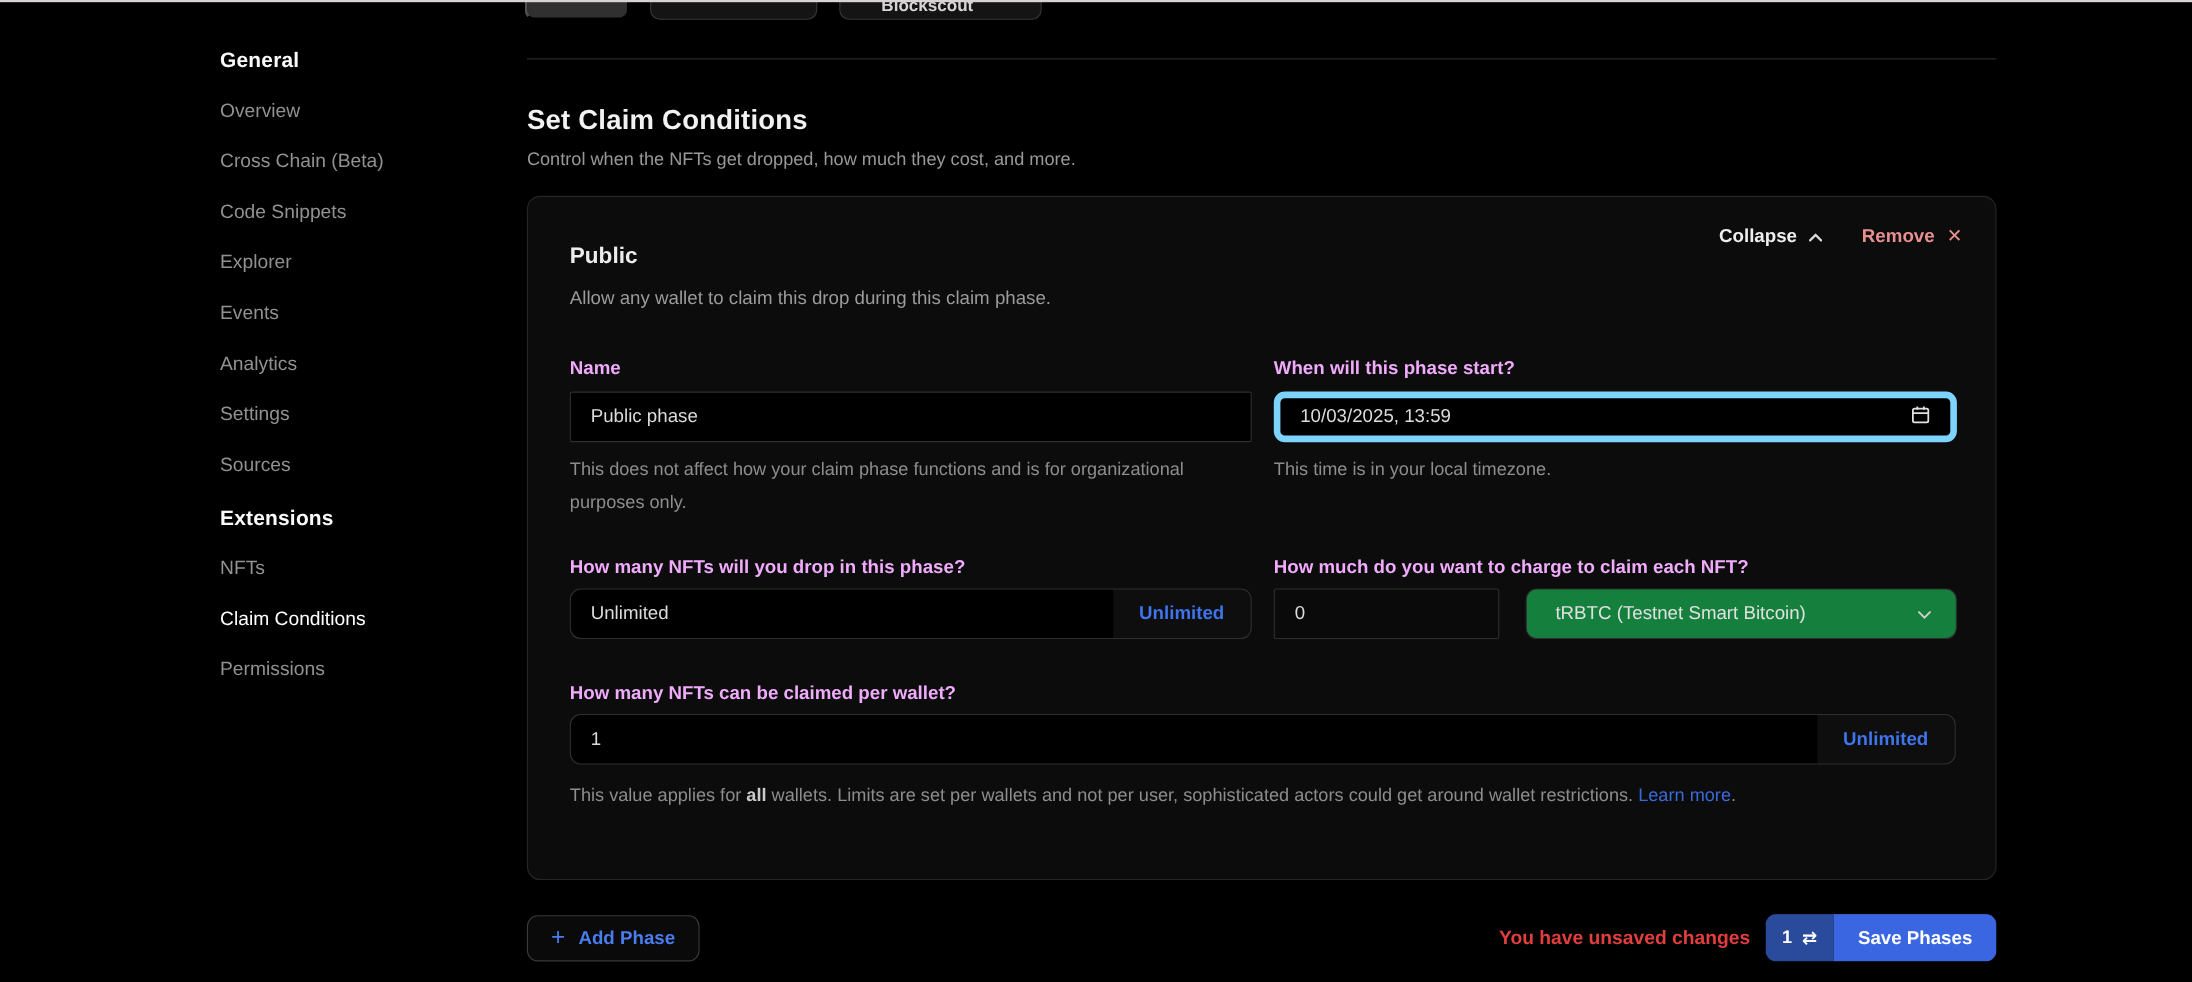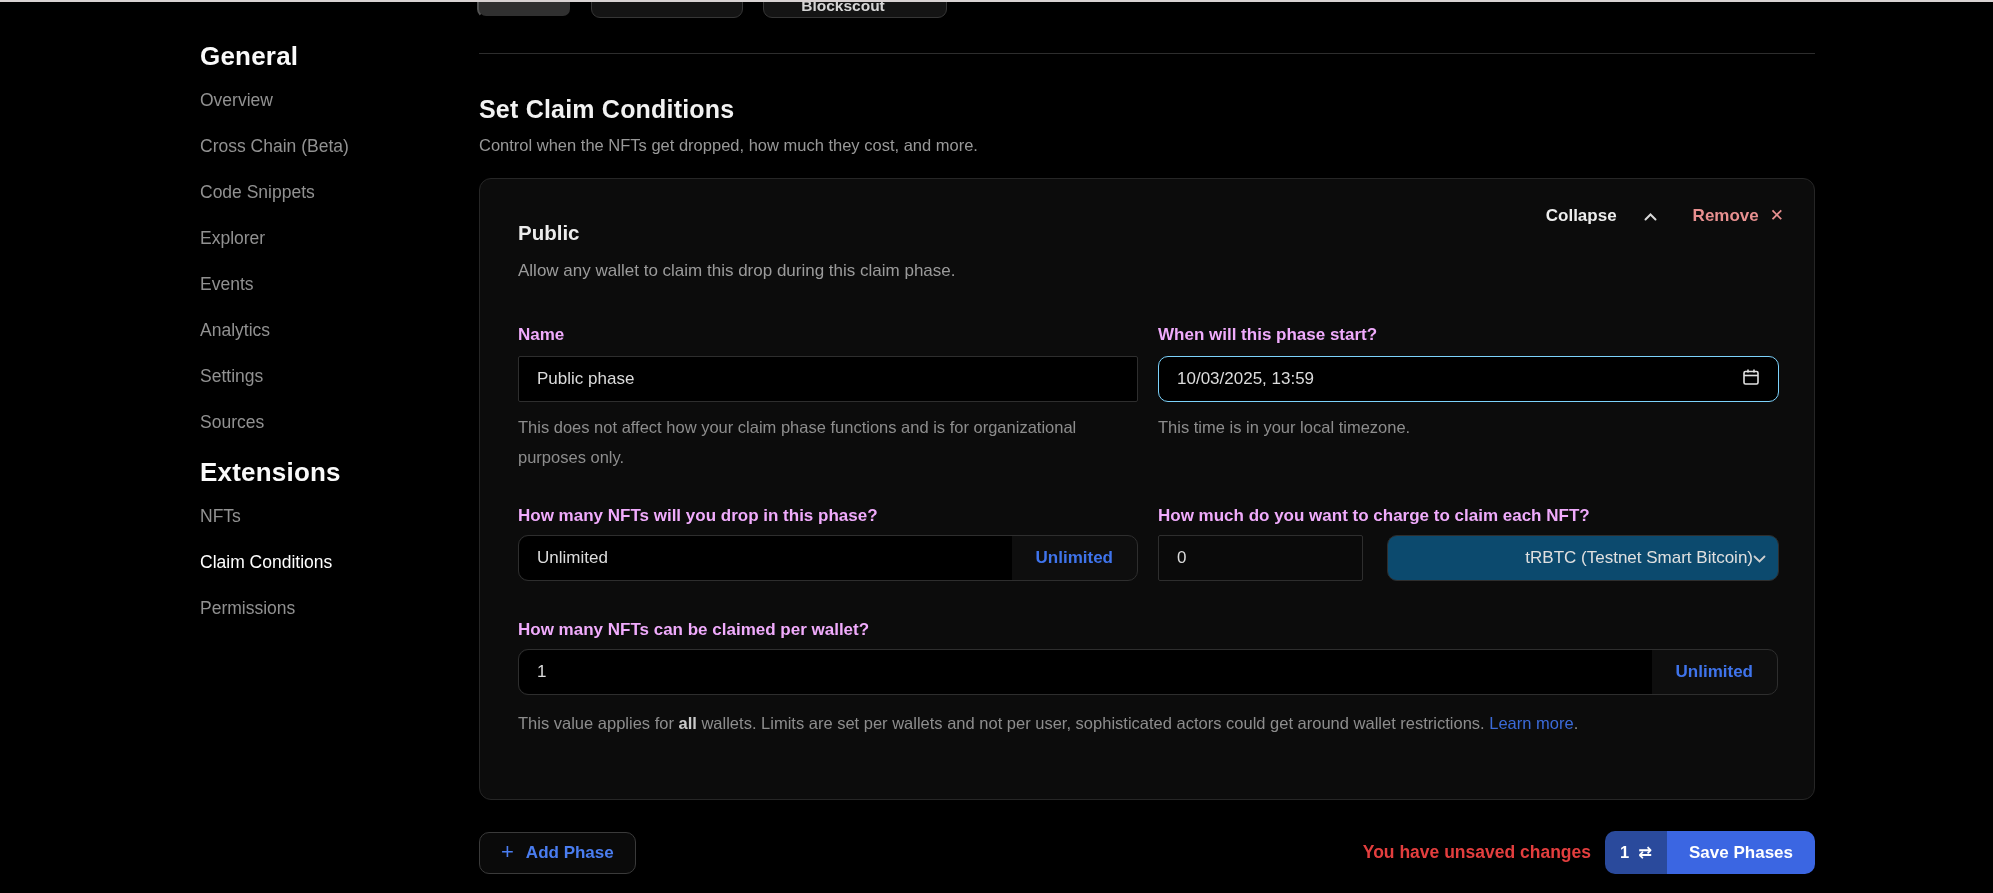--- a/index.html
+++ b/index.html
@@ -6,21 +6,21 @@
   html,body { background:#000; }
   .page {
     position:relative; width:1993px; height:893px; overflow:hidden;
     background:#000; font-family:"Liberation Sans","DejaVu Sans",sans-serif;
     -webkit-font-smoothing:antialiased;
   }
   .top-edge { position:absolute; top:0; left:0; width:100%; height:2px; background:#d8d2d2; z-index:5; }
 
   
   .sidebar { position:absolute; left:200px; top:45px; width:250px; }
-  .side-title { font-size:26px; font-weight:700; color:#fafafa; line-height:22px; margin-bottom:23px; letter-spacing:.2px; }
+  .side-title { font-size:19px; font-weight:700; color:#fafafa; line-height:22px; margin-bottom:23px; letter-spacing:.2px; }
   .side-item { display:block; font-size:17.5px; color:#919191; line-height:20px; margin-bottom:26px; cursor:pointer; text-decoration:none; }
   .side-item.active { color:#ffffff; }
   .side-section.second { margin-top:29px; }
 
   
   .main { position:absolute; left:479px; top:0; width:1338px; height:893px; }
   .divider { position:absolute; top:53px; left:0; width:1336px; height:1px; background:#2d2d2d; }
 
   
   .top-btn { position:absolute; top:-24px; height:42px; border-radius:9px; display:flex; align-items:center; gap:9px; padding:0 16px; font-size:15.5px; font-weight:600; color:#d5d5d5; }
@@ -31,36 +31,36 @@
   .top-btn svg { flex:none; }
 
   .page-title { position:absolute; top:95px; left:0; font-size:25px; font-weight:700; color:#f2f2f2; letter-spacing:.2px; }
   .page-sub { position:absolute; top:136px; left:0; font-size:16.5px; color:#989898; }
 
   
   .card { position:absolute; top:178px; left:0; width:1336px; height:622px; background:#0c0c0c; border:1px solid #262626; border-radius:12px; }
   .card-title { position:absolute; top:42px; left:38px; font-size:20.5px; font-weight:700; color:#ececec; }
   .card-desc { position:absolute; top:82px; left:38px; font-size:17px; color:#9b9b9b; }
   .card-actions { position:absolute; top:26px; right:30px; display:flex; align-items:center; gap:36px; }
-  .collapse-btn { display:flex; align-items:center; gap:27px; font-size:17px; font-weight:600; color:#eeeeee; cursor:pointer; background:none; border:none; font-family:inherit; }
+  .collapse-btn { display:flex; align-items:center; gap:10px; font-size:17px; font-weight:600; color:#eeeeee; cursor:pointer; background:none; border:none; font-family:inherit; }
   .remove-btn { display:flex; align-items:center; gap:11px; font-size:17px; font-weight:600; color:#e89090; cursor:pointer; background:none; border:none; font-family:inherit; }
   .remove-x { font-size:17px; }
 
   .f-label { position:absolute; font-size:17px; font-weight:700; color:#f0abfc; }
   .helper { position:absolute; font-size:16.5px; color:#8d8d8d; line-height:30px; }
 
   .tw-input { position:absolute; height:46px; background:#000; border:1px solid #2e2e2e; border-radius:2px; color:#dcdcdc; font-size:17px; padding:0 18px; font-family:inherit; outline:none; }
-  .fake-input { position:absolute; height:46px; background:#000; border:1px solid #7dd3fc; border-radius:10px; color:#dcdcdc; font-size:17px; padding:0 18px; display:flex; align-items:center; cursor:pointer; }
+  .fake-input { position:absolute; height:46px; background:#000; border:6px solid #7dd3fc; border-radius:10px; color:#dcdcdc; font-size:17px; padding:0 18px; display:flex; align-items:center; cursor:pointer; }
   .fake-input .grow { flex:1; }
 
   .input-group { position:absolute; height:46px; border:1px solid #2e2e2e; border-radius:10px; background:#0e0e0e; display:flex; overflow:hidden; }
   .input-group input { flex:1; height:100%; background:#000; border:none; outline:none; color:#dcdcdc; font-size:17px; padding:0 18px; font-family:inherit; border-radius:10px 0 0 10px; }
   .suffix-btn { display:flex; align-items:center; padding:0 24px; color:#3f74ec; font-size:17px; font-weight:600; cursor:pointer; background:transparent; border:none; font-family:inherit; }
 
-  .select-box { position:absolute; height:46px; background:#0c4a6e; border:1px solid #2e2e2e; border-radius:10px; color:#e0e0e0; font-size:17px; display:flex; align-items:center; padding:0 12px 0 26px; cursor:pointer;text-align:right; }
+  .select-box { position:absolute; height:46px; background:#15803d; border:1px solid #2e2e2e; border-radius:10px; color:#e0e0e0; font-size:17px; display:flex; align-items:center; padding:0 22px 0 26px; cursor:pointer; }
   .select-box .grow { flex:1; }
 
   .b { font-weight:700; color:#c9c9c9; }
   .link { color:#3b6ad8; cursor:pointer; }
 
   
   .add-phase { position:absolute; left:0; top:832px; height:42px; display:flex; align-items:center; gap:12px; padding:0 21px; background:#0a0a0a; border:1px solid #3a3a3a; border-radius:10px; color:#4a7df0; font-size:17px; font-weight:700; cursor:pointer; font-family:inherit; }
   .add-phase .plus { font-size:22px; font-weight:400; line-height:1; margin-top:-2px; }
   .footer-right { position:absolute; right:2px; top:831px; display:flex; align-items:center; gap:14px; }
   .unsaved { color:#e33e3e; font-size:17.5px; font-weight:700; }

